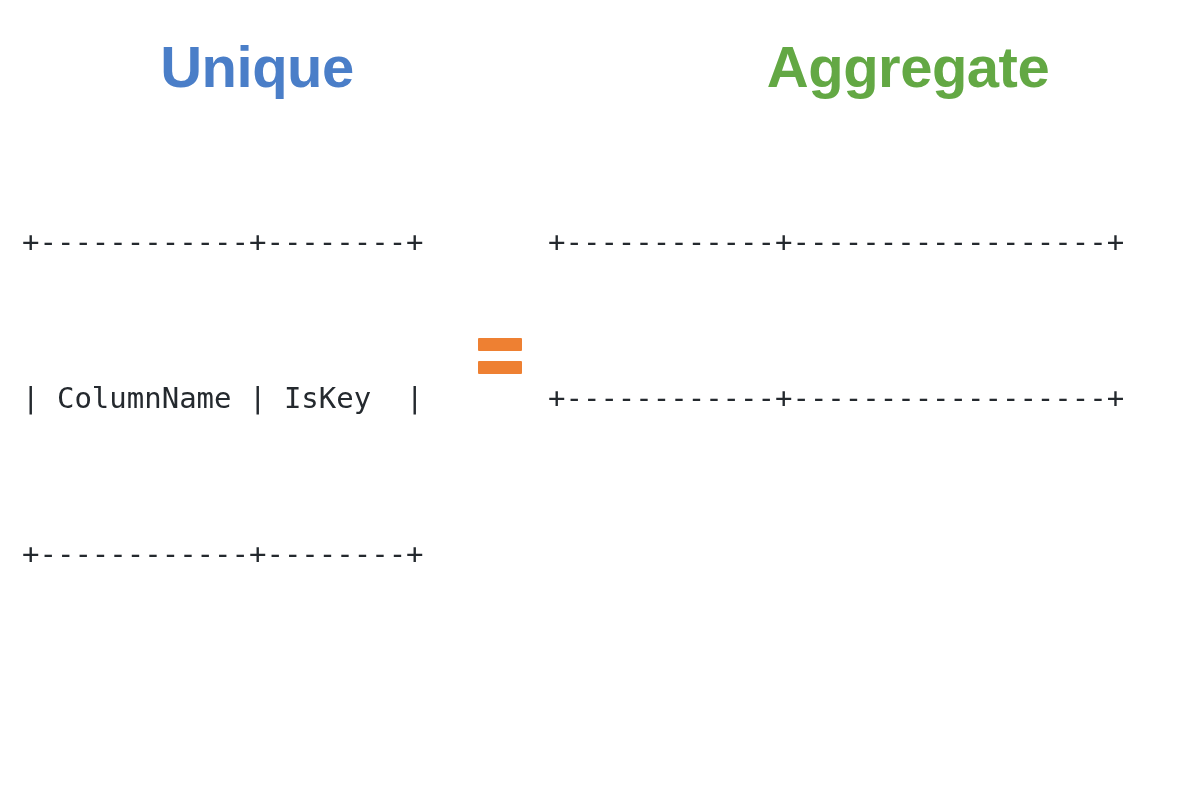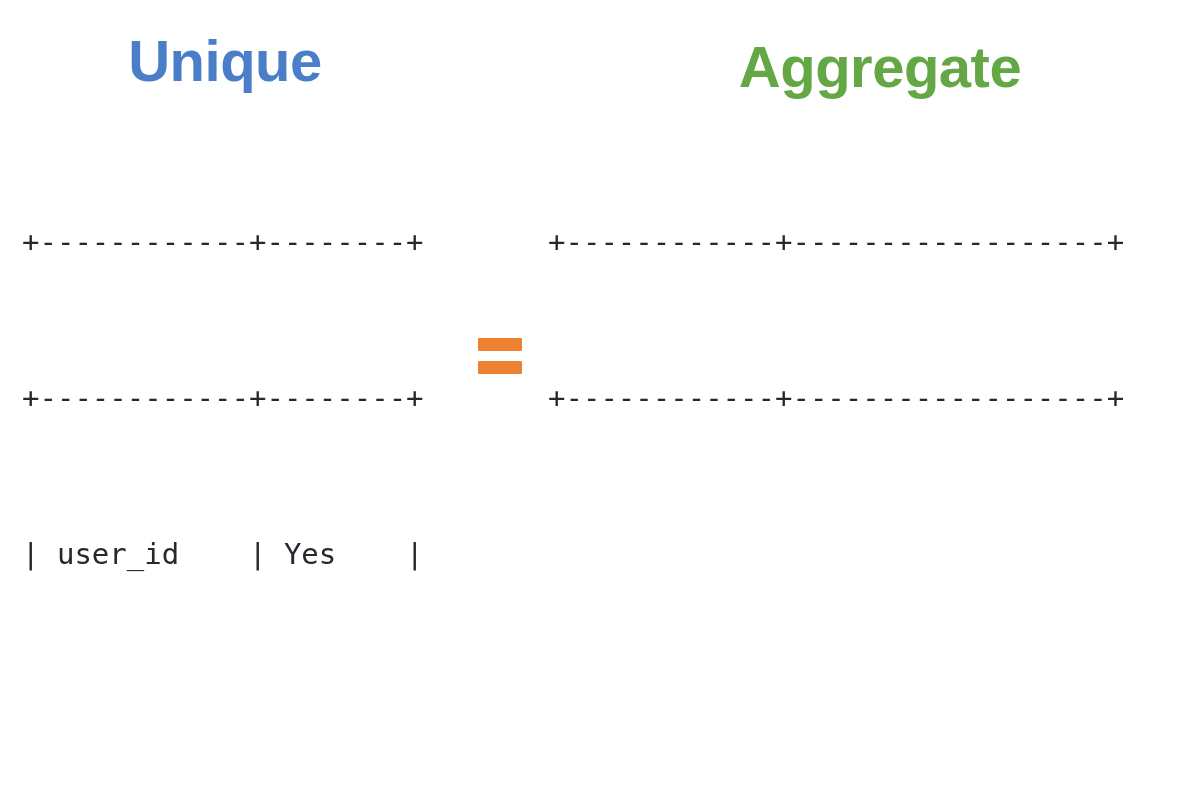--- a/index.html
+++ b/index.html
@@ -29,25 +29,26 @@
     font-family: "Liberation Sans", sans-serif;
     font-weight: bold;
     font-size: 58px;
     line-height: 62px;
     letter-spacing: -0.5px;
     white-space: nowrap;
     text-align: center;
   }
   #title-unique {
     left: 0px;
-    top: 30px;
+    top: 36px;
     width: 450px;
+    padding-left: 32px;
   }
   #title-aggregate {
-    left: 640px;
+    left: 668px;
     top: 36px;
     width: 480px;
   }
 
   
   .ascii-table {
     position: absolute;
     font-family: "DejaVu Sans Mono", "Liberation Mono", monospace;
     font-size: 29px;
     line-height: 52px;
@@ -94,22 +95,22 @@
 <body style="background: rgb(255, 255, 255);">
 
 <div id="canvas">
 
   <div class="title" id="title-unique" style="color:#4A7EC8">Unique</div>
 
   <div class="title" id="title-aggregate" style="color:#63A844">Aggregate</div>
 
   <div class="ascii-table" id="table-unique" style="color: rgb(36, 41, 46);">
     <span class="ascii-line rule-line">+------------+--------+</span>
+    <span class="ascii-line">| ColumnName | IsKey  |</span>
     <span class="ascii-line rule-line">+------------+--------+</span>
-    <span class="ascii-line">| user_id    | Yes    |</span>
     
     
     
     
     
     
   </div>
 
   <div id="equals-sign">
     <span class="bar bar-top" style="background:#EE8032"></span>

